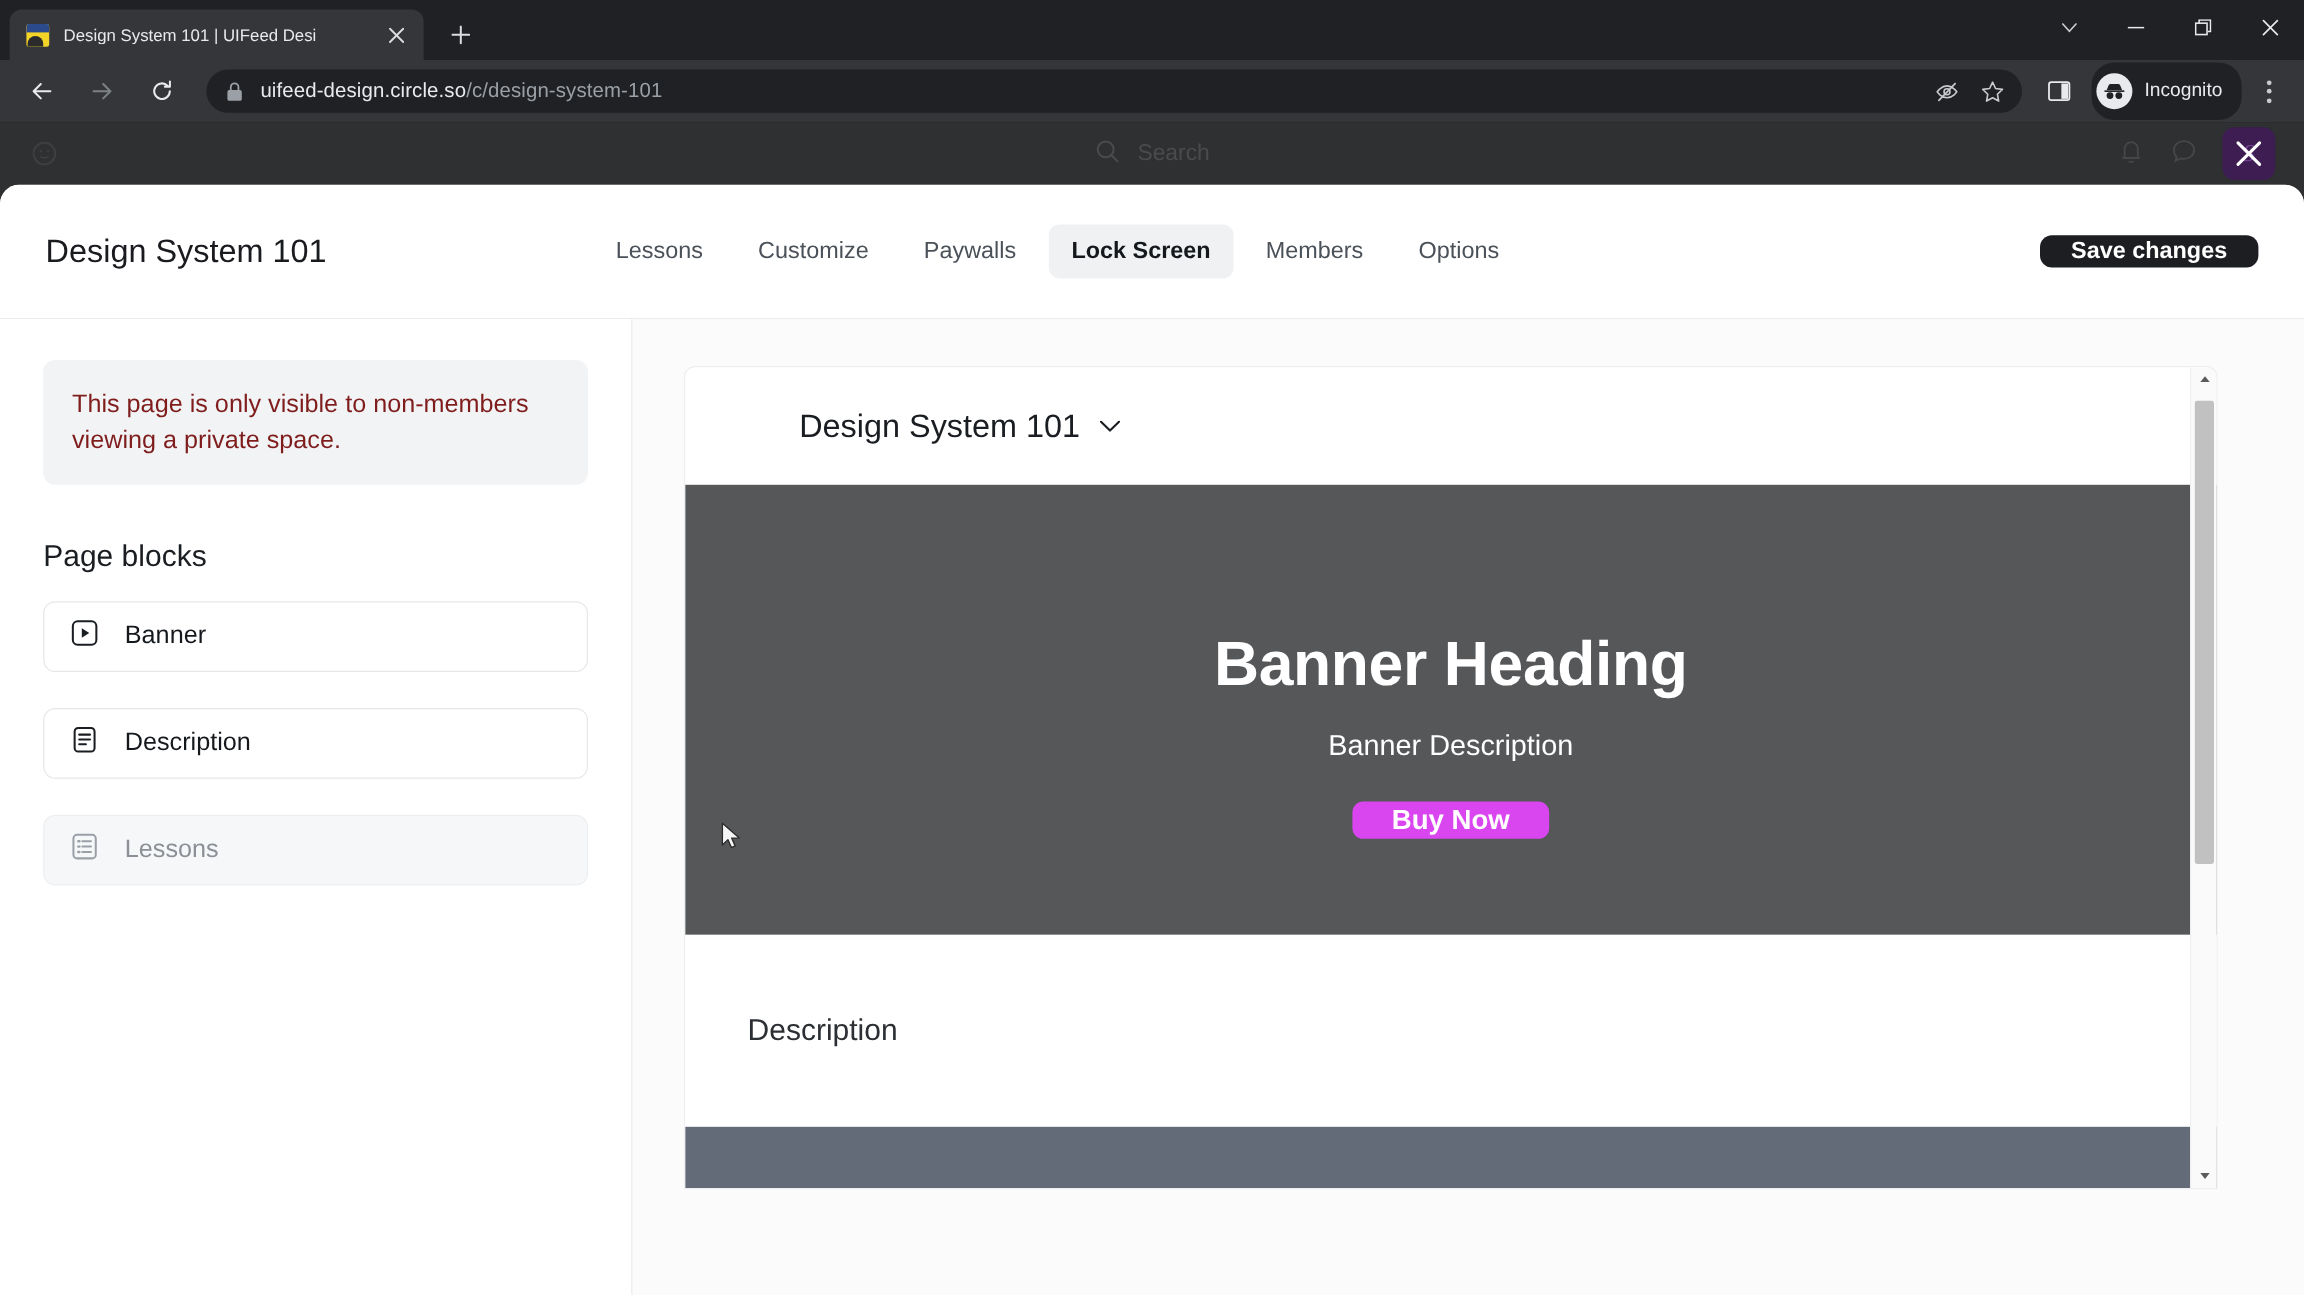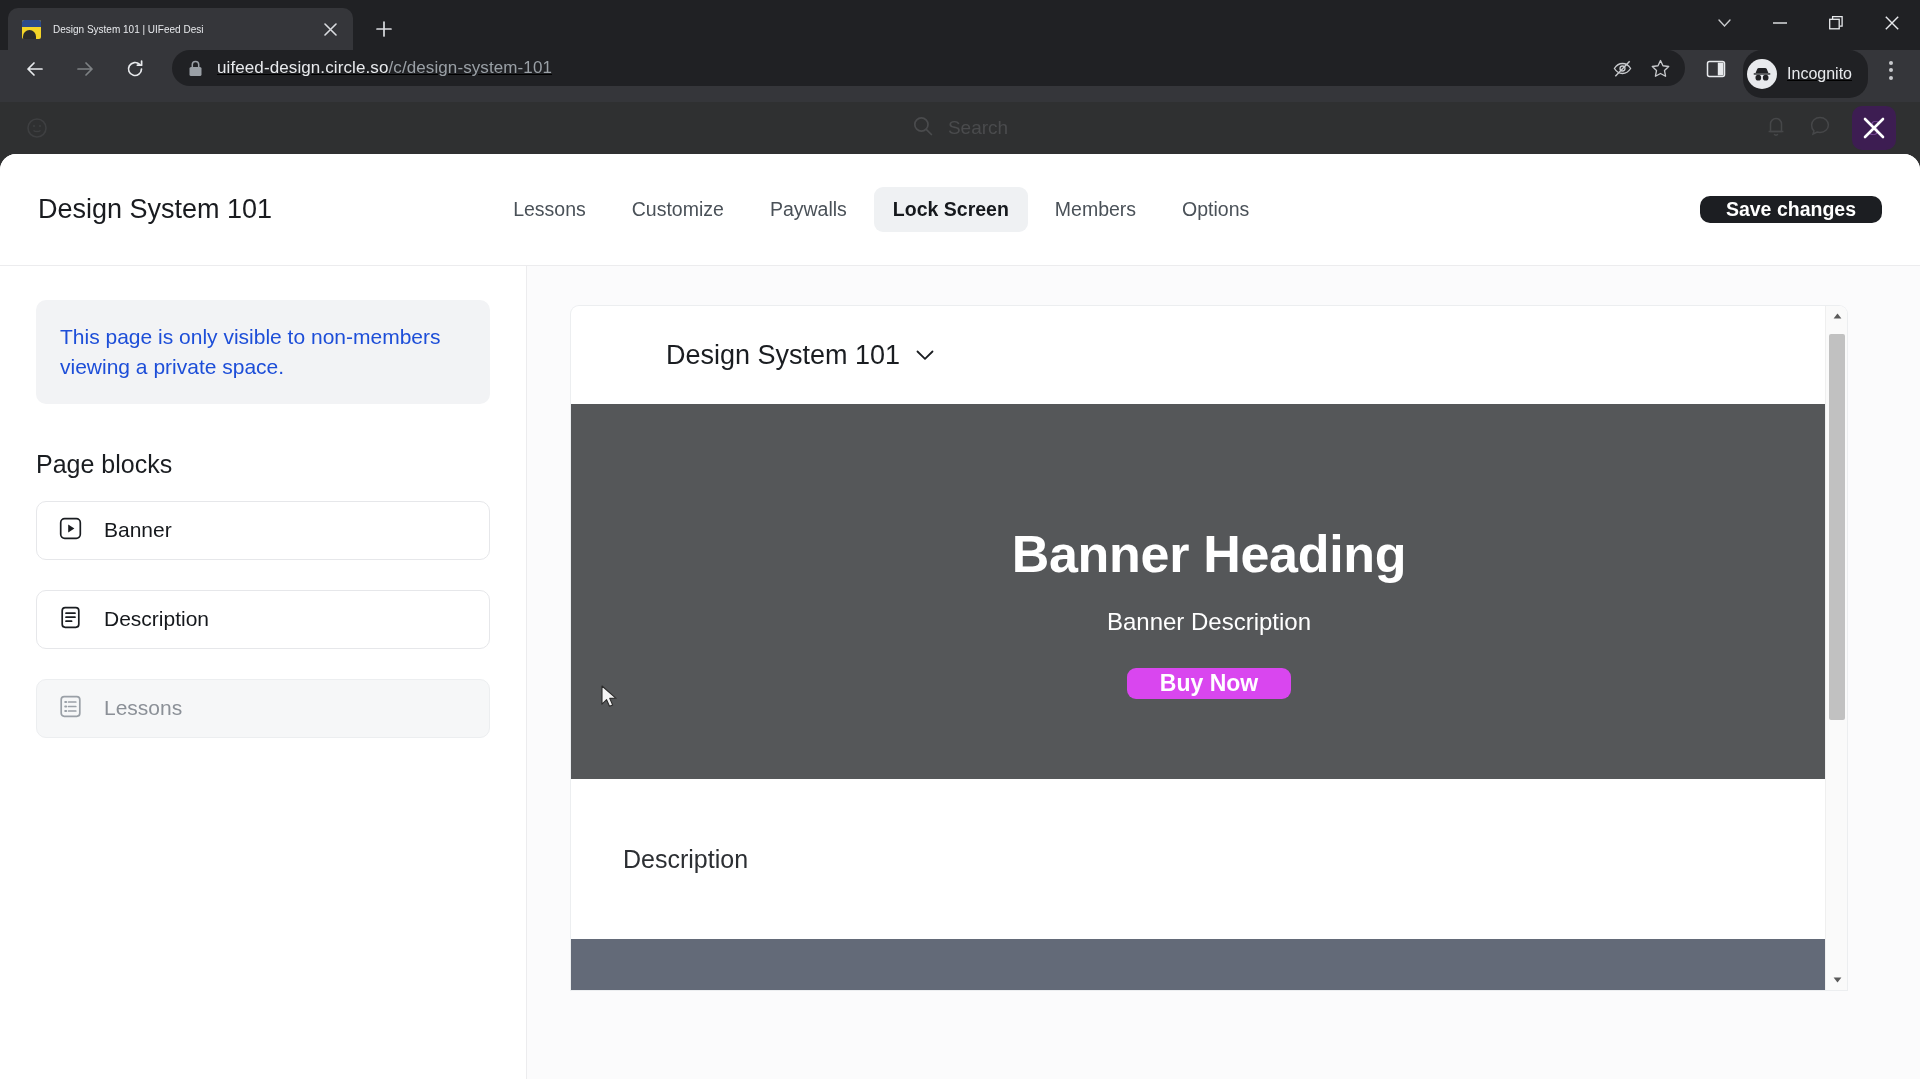--- a/index.html
+++ b/index.html
@@ -35,21 +35,21 @@
   .tab-favicon::before {
     content: ""; position: absolute; left: 0; top: 0; right: 0; height: 7px;
     background: #2b4a8b;
   }
   .tab-favicon::after {
     content: ""; position: absolute; left: 1px; bottom: 0; width: 13px; height: 9px;
     background: #2b2b2b; border-radius: 10px 10px 0 0;
   }
   .tab-title {
     flex: 1 1 auto; margin-left: 12px;
-    color: #e8eaed; font-size: 10px;
+    color: #e8eaed; font-size: 14px;
     white-space: nowrap; overflow: hidden;
     -webkit-mask-image: linear-gradient(to right, #000 84%, transparent 99%);
     mask-image: linear-gradient(to right, #000 84%, transparent 99%);
   }
   .tab-close {
     width: 26px; height: 26px; flex: 0 0 26px;
     display: flex; align-items: center; justify-content: center;
     border-radius: 50%;
   }
   .newtab {
@@ -61,21 +61,21 @@
     position: absolute; right: 0; top: 0; height: 46px;
     display: flex; align-items: center;
   }
   .wc-btn {
     width: 56px; height: 46px;
     display: flex; align-items: center; justify-content: center;
   }
 
   .toolbar {
     height: 52px; background: #35363a;
-    display: flex; padding: 0 10px; text-decoration: underline;
+    display: flex; align-items: center; padding: 0 10px;
   }
   .nav-btn {
     width: 38px; height: 38px; margin: 0 6px;
     display: flex; align-items: center; justify-content: center;
     border-radius: 50%;
   }
   .omnibox {
     flex: 1 1 auto; height: 36px; margin: 0 10px 0 12px;
     background: #202124; border-radius: 18px;
     display: flex; align-items: center; padding: 0 8px 0 16px;
@@ -153,21 +153,21 @@
 
   .modal-body { display: flex; height: calc(100% - 113px); background: #fbfbfc; }
 
   .sidebar {
     width: 527px; flex: 0 0 527px;
     background: #ffffff; border-right: 1px solid #ececee;
     padding: 34px 36px;
   }
   .notice {
     background: #f2f3f5; border-radius: 10px;
-    padding: 22px 24px; color: #1d4ed8;
+    padding: 22px 24px; color: #7f1d1d;
     font-size: 21px; line-height: 1.42;
   }
   .blocks-title { margin-top: 46px; font-size: 25px; color: #1a1d21; }
   .block-list { margin-top: 22px; display: flex; flex-direction: column; gap: 30px; }
   .block-item {
     height: 59px; border: 1px solid #e6e7ea; border-radius: 10px;
     display: flex; align-items: center; padding: 0 22px; gap: 22px;
     background: #fff;
   }
   .block-item.disabled { background: #f6f7f8; border-color: #eceef0; }

